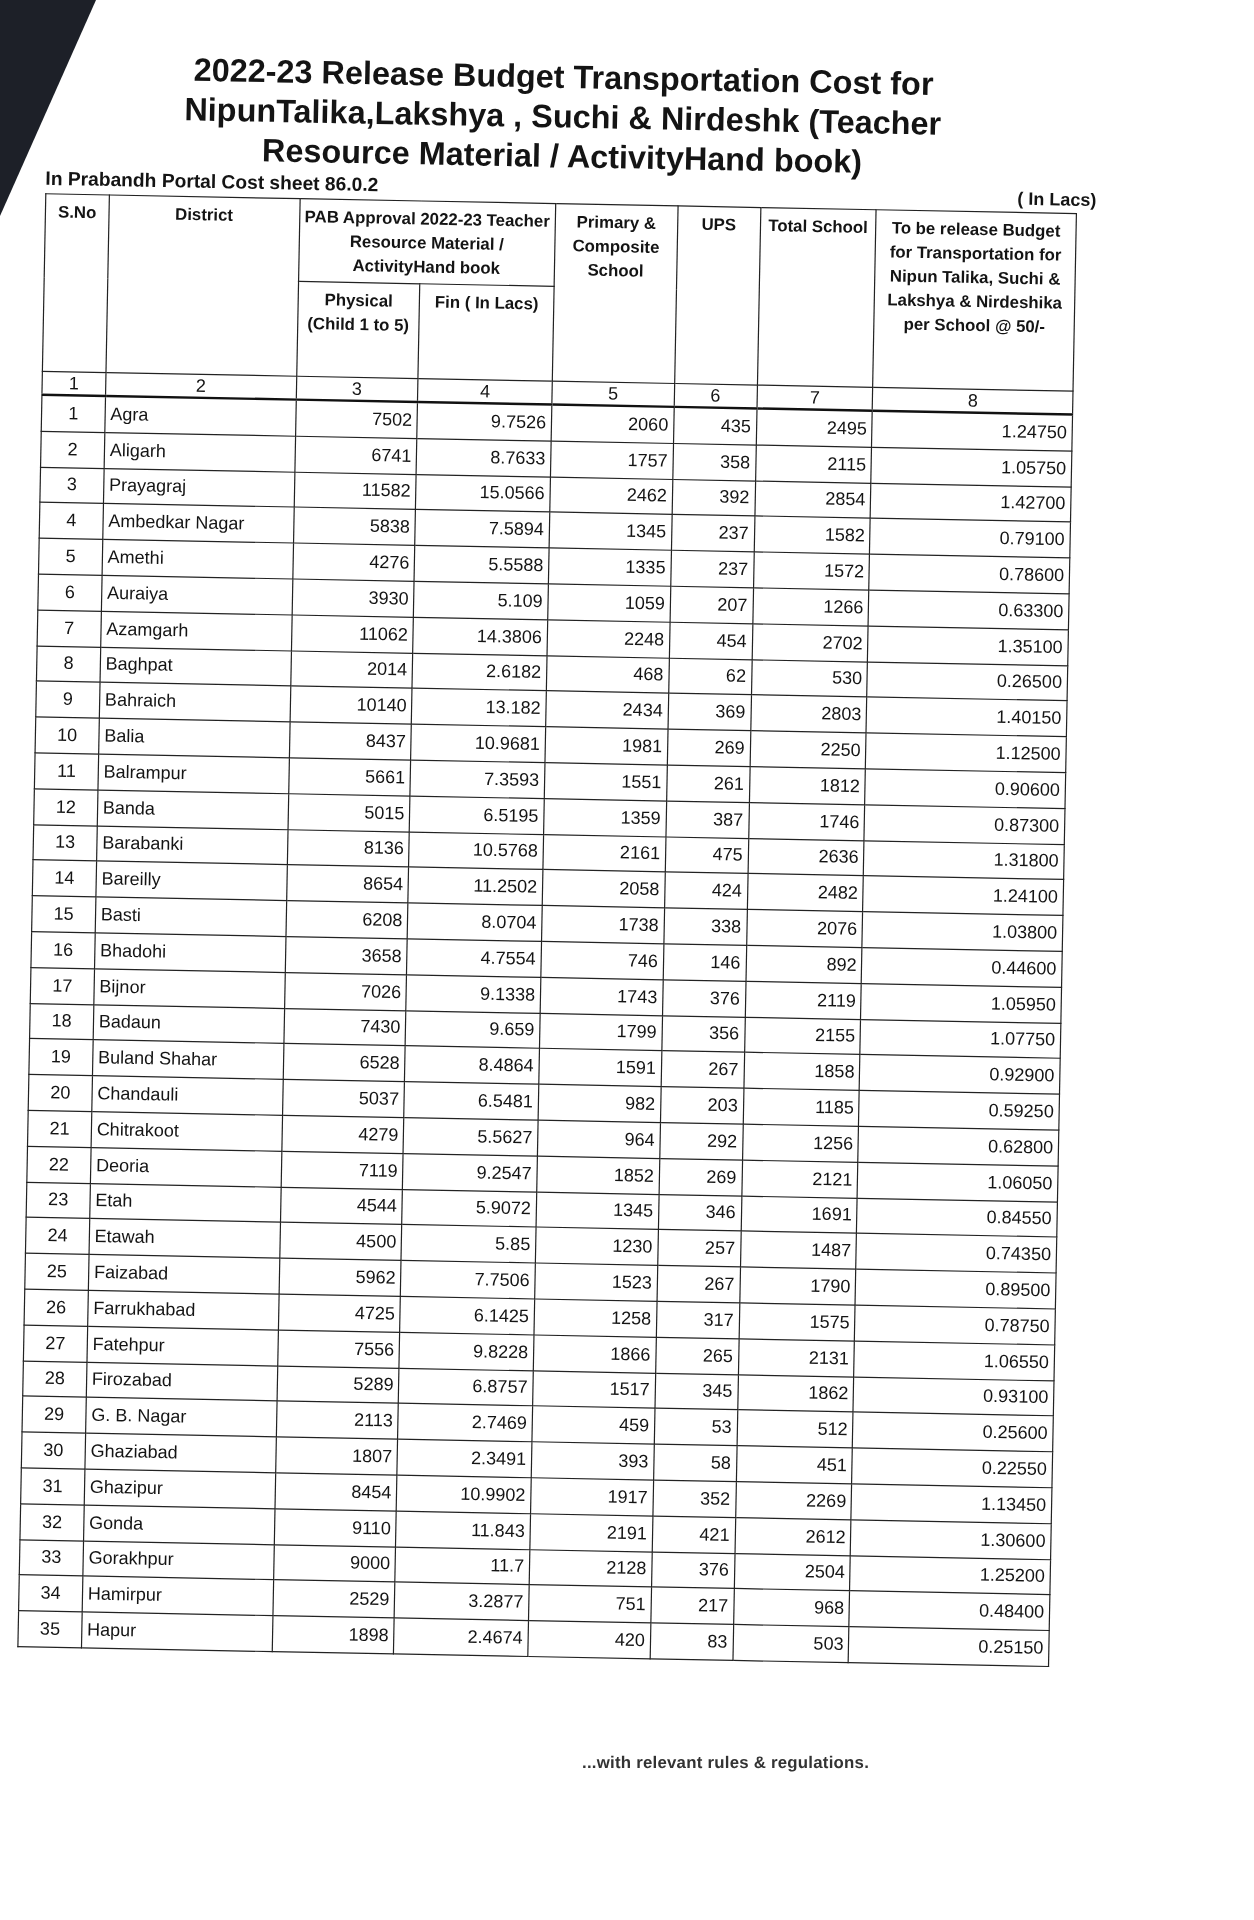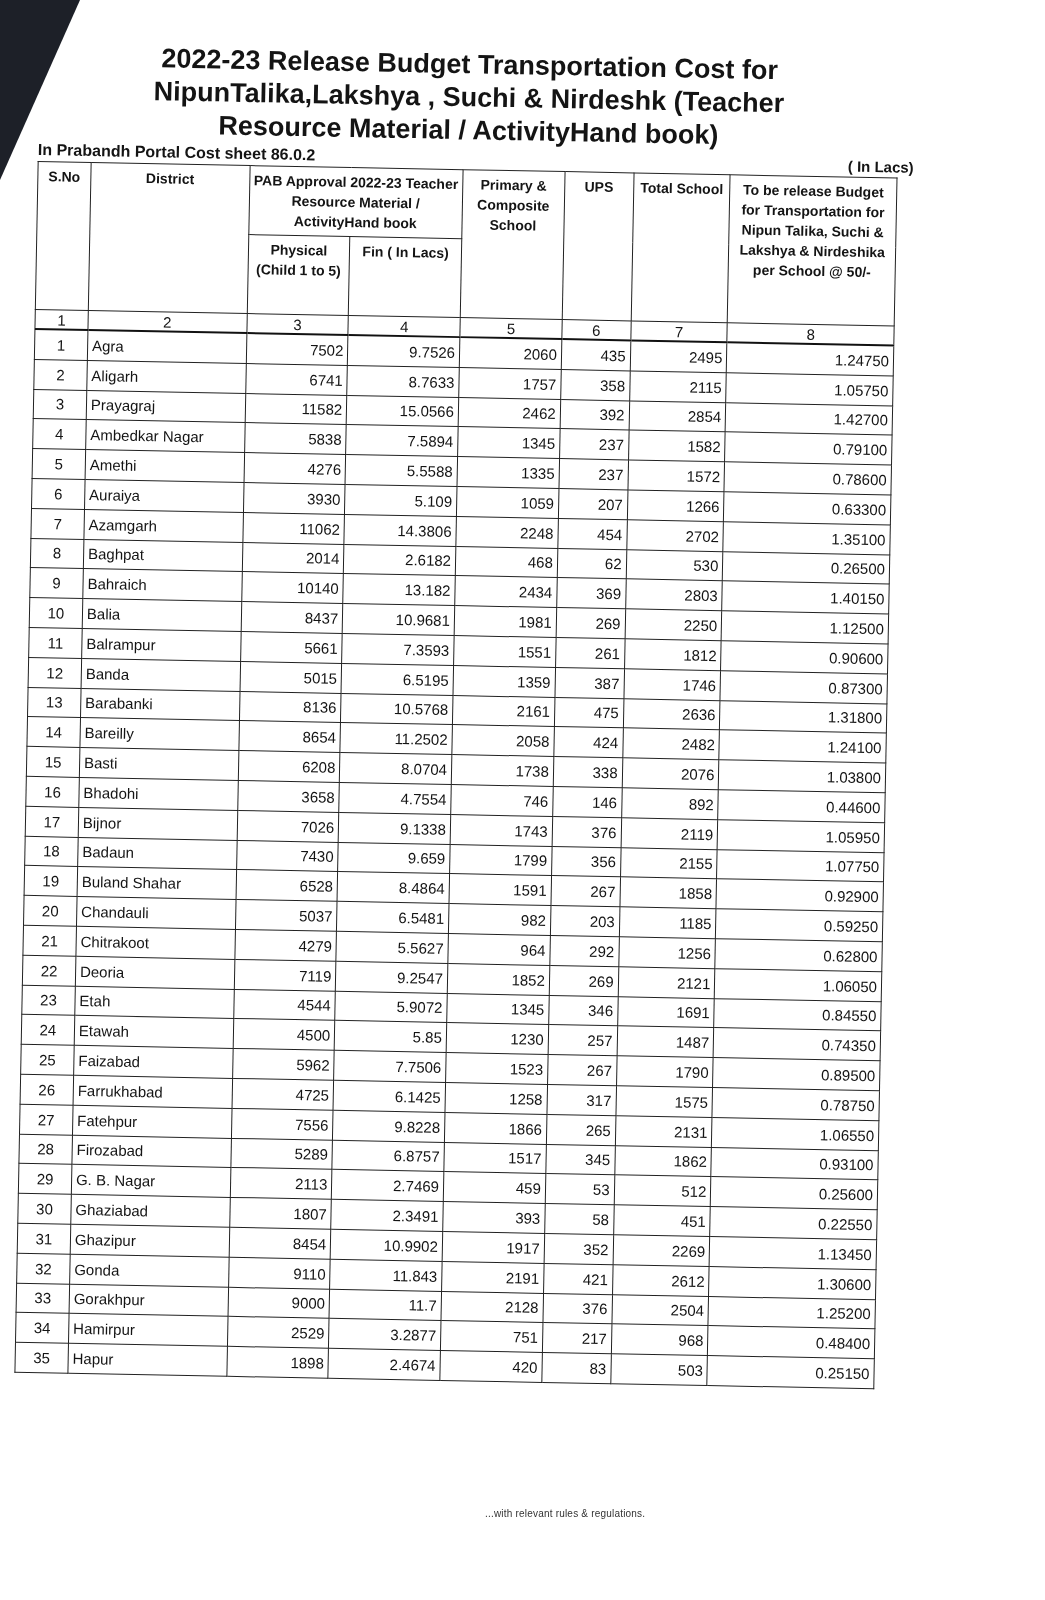--- a/index.html
+++ b/index.html
@@ -36,21 +36,21 @@
   th {
     font-weight: bold; font-size: 14px; vertical-align: top; padding: 4px 3px;
     text-align: center; line-height: 20px;
   }
   td { padding: 0 4px; height: 28.8px; }
   .num { text-align: right; }
   .sno { text-align: center; width: 44px; }
   .dist { text-align: left; width: 150px; }
   .colnum { text-align: center; font-weight: normal; font-size: 15px; padding: 0; height: 18px; border-bottom: 2px solid #111; }
   .footer {
-    position: absolute; left: 485px; top: 1508px; font-size: 10px; font-weight: normal;
+    position: absolute; left: 485px; top: 1460px; font-size: 14px; font-weight: bold;
     color: #333; letter-spacing: 0.2px;
   }
 </style>
 </head>
 <body>
 
 <div class="dark-corner"></div>
 
 <div class="page">
   <div class="title">

